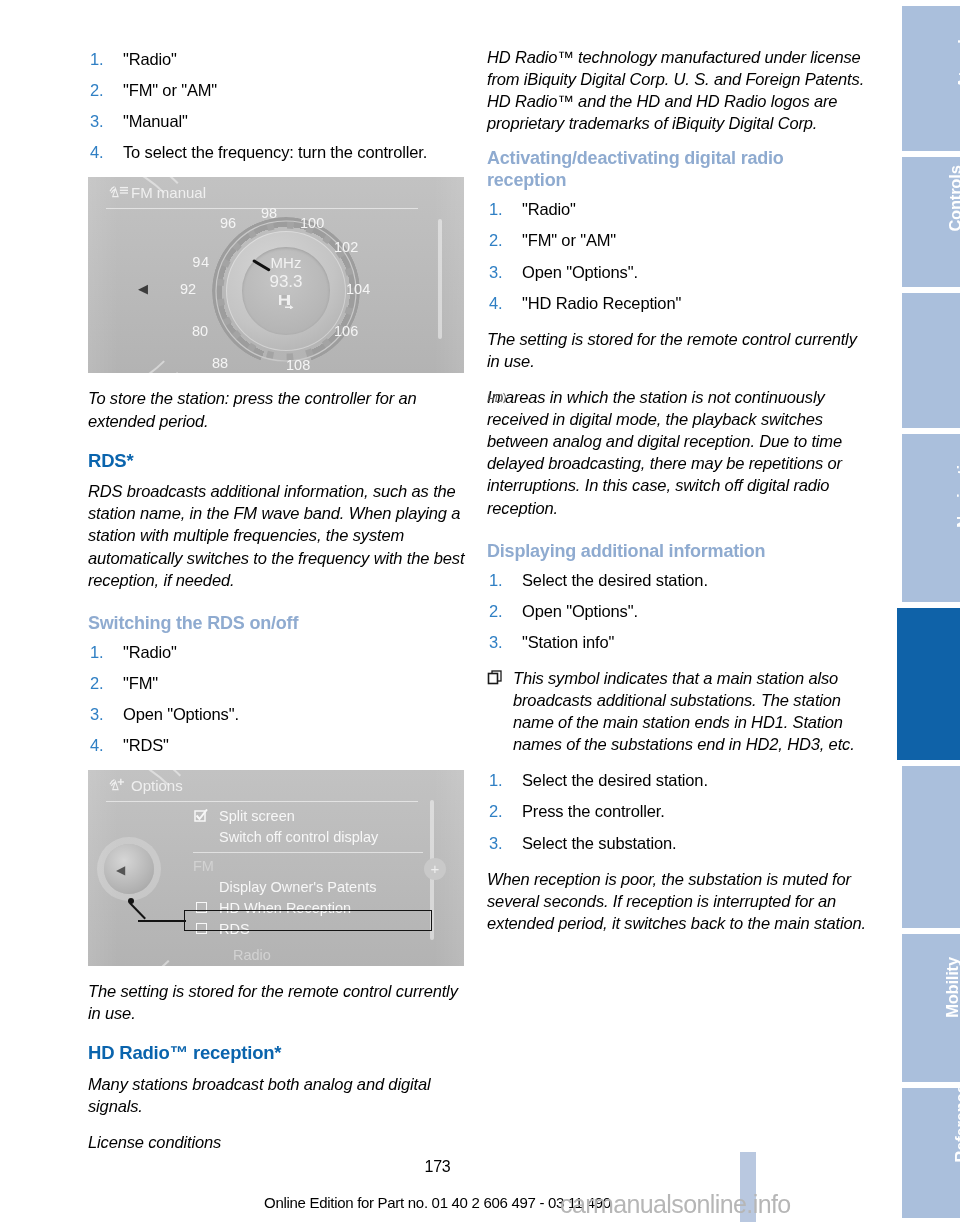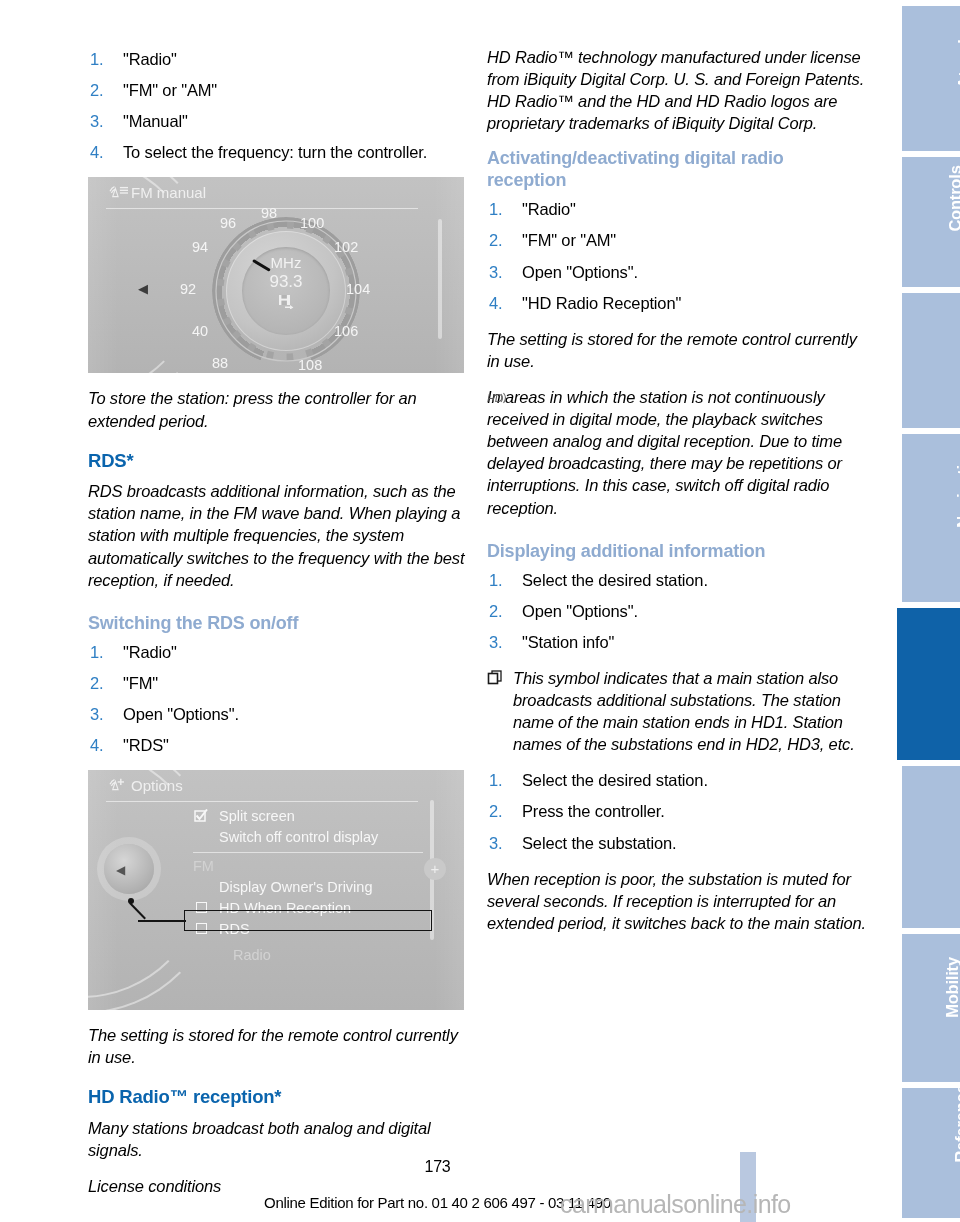--- a/index.html
+++ b/index.html
@@ -87,21 +87,21 @@
 
   
   .figure {
     width: 376px;
     margin: 6px 0 14px 0;
     position: relative;
     background: #b9b9b9;
     overflow: hidden;
   }
   .fig-dial { height: 196px; }
-  .fig-opts { height: 240px; }
+  .fig-opts { height: 196px; }
 
   .fig-bg {
     position:absolute; inset:0;
     background:
       linear-gradient(180deg,#c2c2c2 0%, #bcbcbc 40%, #b3b3b3 100%);
   }
   
   .arc {
     position:absolute;
     border-radius:50%;
@@ -358,30 +358,30 @@
               <rect x="1" y="1" width="11" height="10" fill="#f0f0f0"></rect>
               <rect x="3.4" y="1" width="5.5" height="3.6" fill="#b4b4b4"></rect>
               <rect x="3.4" y="6.6" width="5.5" height="4.4" fill="#b4b4b4"></rect>
               <path d="M7 12.6 h5 v-1.6 l3.4 2.4 -3.4 2.2 v-1.6 h-5 z" fill="#f0f0f0"></path>
             </svg>
           </div>
 
           <div class="dial-needle"></div>
 
           <div class="dial-label" style="left:6px;  top:144px;">88</div>
-          <div class="dial-label" style="left:-14px; top:112px;">40</div>
+          <div class="dial-label" style="left:-14px; top:112px;">80</div>
           <div class="dial-label" style="left:-26px; top:70px;">92</div>
-          <div class="dial-label" style="left:-14px; top:28px;">94</div>
+          <div class="dial-label" style="left:-14px; top:44px;font-family:Liberation Mono, monospace;">94</div>
           <div class="dial-label" style="left:14px;  top:4px;">96</div>
           <div class="dial-label" style="left:55px;  top:-6px;">98</div>
           <div class="dial-label" style="left:94px;  top:4px;">100</div>
           <div class="dial-label" style="left:128px; top:28px;">102</div>
           <div class="dial-label" style="left:140px; top:70px;">104</div>
           <div class="dial-label" style="left:128px; top:112px;">106</div>
-          <div class="dial-label" style="left:92px;  top:146px;">108</div>
+          <div class="dial-label" style="left:80px;  top:146px;">108</div>
         </div>
       </div>
 
       <p class="body">To store the station: press the controller for an extended period.</p>
 
       <h2 class="section">RDS*</h2>
       <p class="body">RDS broadcasts additional information, such as the station name, in the FM wave band. When playing a station with multiple frequencies, the system automatically switches to the frequency with the best reception, if needed.</p>
 
       <h3 class="subsection">Switching the RDS on/off</h3>
       <ol class="steps">
@@ -429,21 +429,21 @@
             <span>Switch off control display</span>
           </div>
 
           <div class="opt-sep"></div>
 
           <div class="opt-item dim">
             <span>FM</span>
           </div>
 
           <div class="opt-item nobox">
-            <span>Display Owner's Driving</span>
+            <span>Display Owner's Patents</span>
           </div>
 
           <div class="opt-item">
             <span class="chk"></span>
             <span>HD When Reception</span>
           </div>
 
           <div class="opt-item">
             <span class="chk"></span>
             <span>RDS</span>

